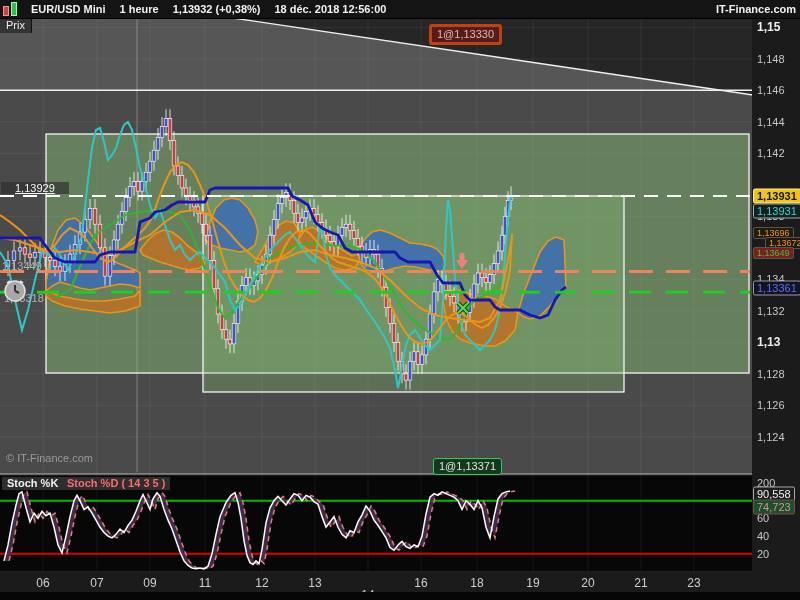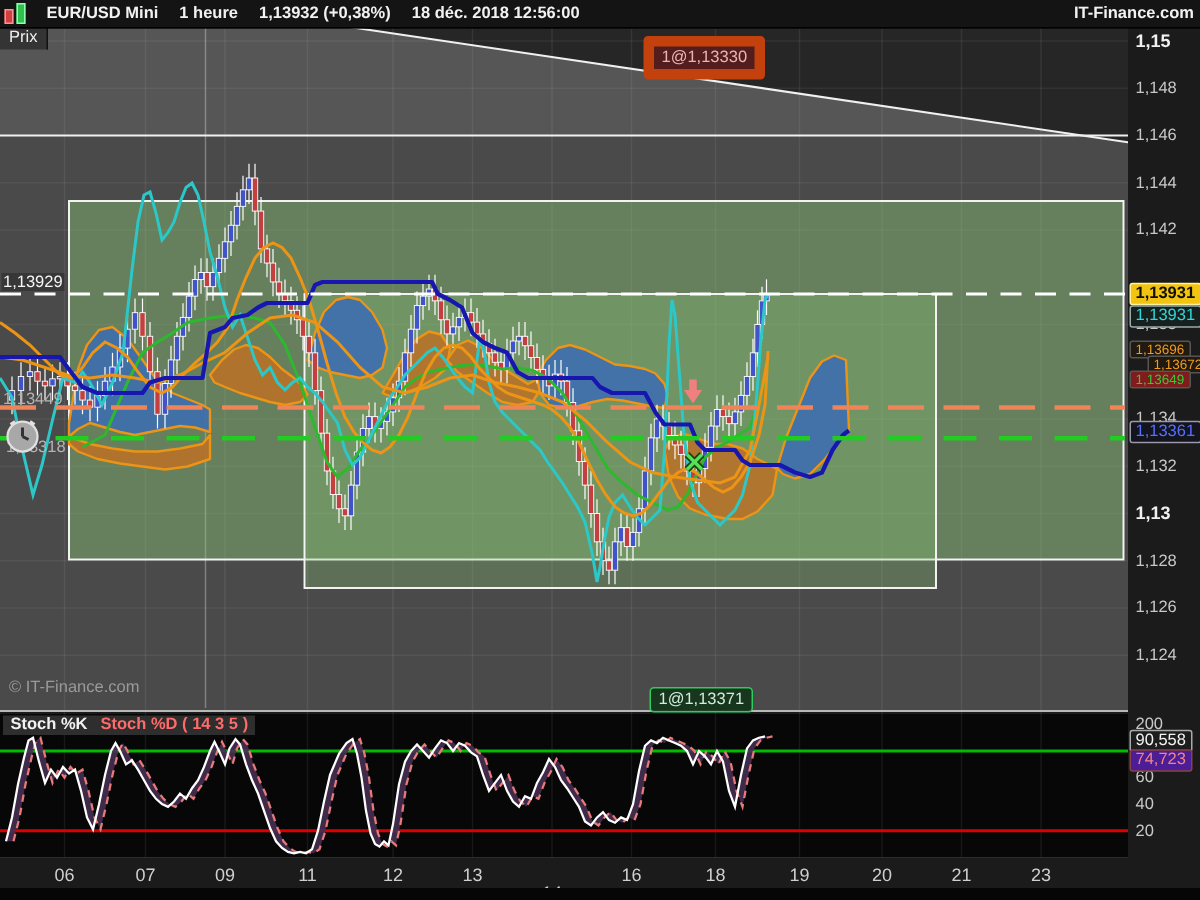--- a/index.html
+++ b/index.html
@@ -15,40 +15,40 @@
   .candle-ico{display:inline-flex;align-items:flex-end;gap:2px;margin-left:3px;height:14px;}
   .candle-ico i{display:block;width:4px;}
   .candle-ico .c-red{height:8px;background:#d04040;border:1px solid #ff9090;}
   .candle-ico .c-grn{height:12px;background:#30c050;border:1px solid #90ffb0;}
   
   .tabs{position:absolute;left:0;top:18px;height:15px;display:flex;z-index:4;font-size:11px;gap:12px;}
   .tab{padding:1px 6px 2px 6px;background:#343434;color:#eee;border-right:1px solid #111;}
   .tab.orders{color:#ff7272;background:#3a2626;}
   
   .chip{position:absolute;z-index:4;font-size:11px;line-height:13px;padding:1px 5px;border-radius:3px;white-space:nowrap;}
-  .chip.order-top{background:rgba(90,28,28,.88);border:7px solid #c2410c;color:#e8b4b4;}
+  .chip.order-top{background:rgba(90,28,28,.88);border:3px solid #c2410c;color:#e8b4b4;}
   .chip.order-bottom{background:rgba(18,52,26,.9);border:1px solid #2ecc5e;color:#d2ecd9;}
-  .price-left{position:absolute;z-index:4;color:#f5f5f5;font-size:11px;background:rgba(45,45,45,.65);padding:0 1px;}
+  .price-left{position:absolute;z-index:4;color:#f5f5f5;font-size:11px;background:rgba(45,45,45,.65);padding:0 14px;text-decoration:underline;}
   .alert-label{position:absolute;z-index:3;color:#b4b4b4;font-size:11px;}
   .copyright{position:absolute;z-index:4;color:#9a9a9a;font-size:11px;}
   .stoch-chip{position:absolute;z-index:4;font-size:11px;font-weight:bold;padding:0 5px 1px 5px;background:#2e2e2e;}
   .stoch-chip.k{color:#f2f2f2;}
   .stoch-chip.d{color:#ff6a6a;left:62px;}
   
   .ptick{position:absolute;left:5px;color:#c8c8c8;font-size:11px;transform:translateY(-50%);white-space:nowrap;}
   .ptick.bold{color:#f0f0f0;font-weight:bold;font-size:12px;}
   .badge{position:absolute;left:1px;transform:translateY(-50%);font-size:11px;line-height:13px;
          padding:0 3px;border-radius:2px;white-space:nowrap;z-index:4;}
   .b-yellow{background:#f2c411;color:#101000;font-weight:bold;border:1px solid #fff2a0;}
   .b-cyan{background:#16201f;color:#2fd9d9;border:1px solid #9aa;}
   .b-orange-sm{background:#201a10;color:#f09a1e;font-size:9px;line-height:10px;border:1px solid #555;}
   .b-green-sm{background:#7f1d1d;color:#35c935;font-size:9px;line-height:10px;border:1px solid #555;}
   .b-blue{background:#14141f;color:#5470ff;border:1px solid #99a;}
   .b-white{background:#1d1d1d;color:#f2f2f2;border:1px solid #aaa;}
-  .b-salmon{background:#4c1d95;color:#ef8686;border:1px solid #844;}
+  .b-salmon{background:#14532d;color:#ef8686;border:1px solid #844;}
   .ttick{position:absolute;top:4px;transform:translateX(-50%);color:#cfcfcf;font-size:12px;}
   .axis-right{position:absolute;left:752px;top:18px;width:48px;height:574px;background:#1b1b1b;z-index:3;}
   .axis-bottom{position:absolute;left:0;top:572px;width:800px;height:20px;background:#1b1b1b;z-index:3;}
   .strip-bottom{position:absolute;left:0;top:592px;width:800px;height:8px;background:#060606;z-index:3;}
   svg{position:absolute;left:0;top:0;z-index:1;}
 </style>
 </head>
 <body>
 
 <div class="window">

